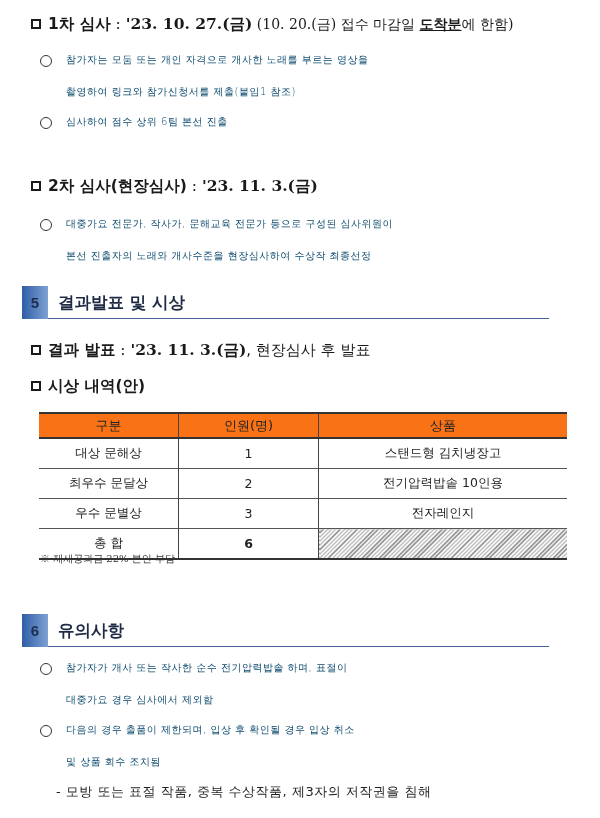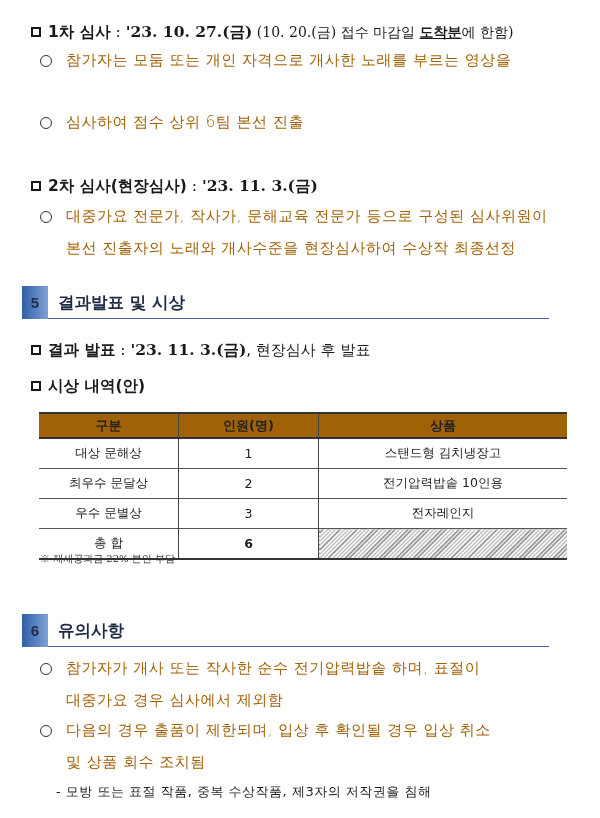--- a/index.html
+++ b/index.html
@@ -4,70 +4,71 @@
 <style>
   html, body { margin: 0; padding: 0; background: #ffffff; }
   body { width: 600px; height: 818px; overflow: hidden; position: relative;
          font-family: "DejaVu Serif", "Liberation Serif", serif; color: #1a1a1a; }
   .abs { position: absolute; }
   .sq-heading { left: 31px; font-size: 15.5px; font-weight: bold; white-space: nowrap; letter-spacing: 0; }
   .sq-heading .sq { display: inline-block; width: 10px; height: 10px; border: 2px solid #1a1a1a; margin-right: 7px; vertical-align: 0px; box-sizing: border-box; }
   .sq-heading .normal { font-weight: normal; }
   .sq-heading .sans { font-family: "DejaVu Sans", sans-serif; }
   .underline { text-decoration: underline; font-weight: bold; }
-  .bullet { left: 40px; width: 530px; font-size: 15px; line-height: 32px; font-family: "DejaVu Sans", sans-serif; font-weight: 300; color: #a16207; }
+  .bullet { left: 40px; width: 530px; font-size: 10px; line-height: 32px; font-family: "DejaVu Sans", sans-serif; font-weight: 300; color: #0c4a6e; }
   .bullet .mark { position: absolute; left: 0; top: 0; width: 24px; }
   .bullet .txt { padding-left: 26px; display: block; text-align: justify; text-align-last: left; letter-spacing: 0.5px; }
   .bullet .txt .line { display: block; white-space: nowrap; }
   .circle { display: inline-block; width: 10px; height: 10px; border: 1px solid #333; border-radius: 50%; margin-top: 11px; }
   .section { left: 22px; height: 33px; width: 527px; }
   .section .num { position: absolute; left: 0; top: 0; width: 26px; height: 33px;
                   background: linear-gradient(to right, #2f5da6, #7fa2d4); color: #1a1a1a;
                   font-family: "Liberation Sans", sans-serif; font-weight: bold; font-size: 15px; line-height: 33px; text-align: center; }
   .section .num span { color:#1e2d50; }
   .section .title { position: absolute; left: 36px; top: 0; line-height: 33px; font-family: "DejaVu Sans", sans-serif; font-weight: bold; font-size: 16.5px; color: #1f2a44; }
   .section .rule { position: absolute; left: 26px; right: 0; bottom: 0; height: 1px; background: #4a5e9a; }
   table.awards { position: absolute; left: 39px; top: 412px; width: 528px; border-collapse: collapse;
                  font-family: "DejaVu Sans", sans-serif; font-size: 12.5px; color: #222; }
   table.awards th, table.awards td { text-align: center; height: 30px; padding: 0; }
   table.awards thead tr { border-top: 2px solid #333; border-bottom: 2px solid #333; }
-  table.awards th { background: #a16207; font-weight: bold; height: 23px; font-size: 13px; }
+  table.awards th { background: #f97316; font-weight: normal; height: 23px; font-size: 13px; }
   table.awards tbody tr { border-bottom: 1px solid #555; }
   table.awards tbody tr.last { border-bottom: 2px solid #333; }
   table.awards .c1 { width: 139px; border-right: 1px solid #444; }
   table.awards .c2 { width: 139px; border-right: 1px solid #444; }
   table.awards tbody td { height: 29px; }
   .hatch { background: repeating-linear-gradient(135deg, #ffffff 0px, #ffffff 2px, #7a7a7a 2px, #7a7a7a 3px); }
   .note { left: 40px; top: 552px; font-size: 10px; color: #333; font-family: "DejaVu Serif", serif; }
   .dash { left: 56px; font-size: 13px; line-height: 32px; font-family: "DejaVu Sans", sans-serif; color: #222; white-space: nowrap; letter-spacing: 0.5px;}
 </style>
 </head>
 <body>
 
-<div class="abs sq-heading" style="top:22px;">
+<div class="abs sq-heading" style="top:14px;">
   <span class="sq"></span><span class="sans">1차 심사</span><span class="normal"> : </span><span>'23. 10. 27.(금)</span><span class="normal" style="font-size:14px;"><span> (10. 20.(금) 접수 마감일 </span><span class="underline sans">도착분</span><span>에 한함)</span></span>
 </div>
 
 <div class="abs bullet" style="top:44px;">
   <span class="mark"><span class="circle"></span></span>
   <span class="txt">
       <span class="line">참가자는 모둠 또는 개인 자격으로 개사한 노래를 부르는 영상을</span>
+      <span class="line">촬영하여 링크와 참가신청서를 제출(붙임1 참조)</span>
     </span>
 </div>
 <div class="abs bullet" style="top:106px;">
   <span class="mark"><span class="circle"></span></span>
   <span class="txt">
       <span class="line">심사하여 점수 상위 6팀 본선 진출</span>
     </span>
 </div>
 
 <div class="abs sq-heading" style="top:176px;">
   <span class="sq"></span><span class="sans">2차 심사(현장심사)</span><span class="normal"> : </span><span>'23. 11. 3.(금)</span>
 </div>
-<div class="abs bullet" style="top:200px;">
+<div class="abs bullet" style="top:208px;">
   <span class="mark"><span class="circle"></span></span>
   <span class="txt">
       <span class="line">대중가요 전문가, 작사가, 문해교육 전문가 등으로 구성된 심사위원이</span>
       <span class="line">본선 진출자의 노래와 개사수준을 현장심사하여 수상작 최종선정</span>
     </span>
 </div>
 
 <div class="abs section" style="top:286px;">
   <div class="num"><span>5</span></div>
   <div class="title">결과발표 및 시상</div>

